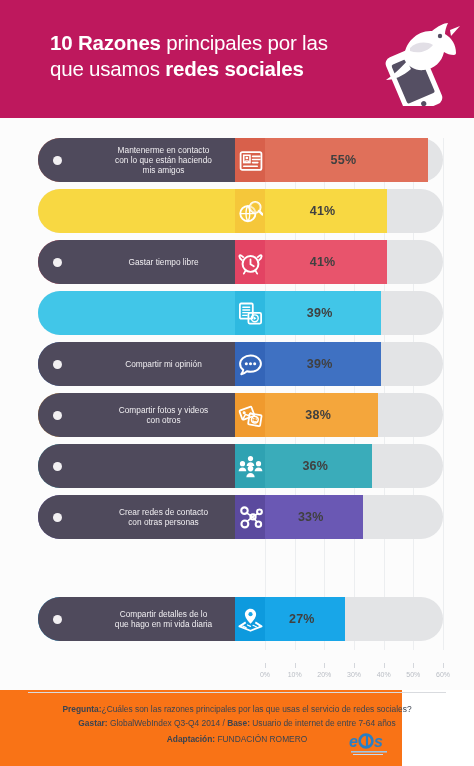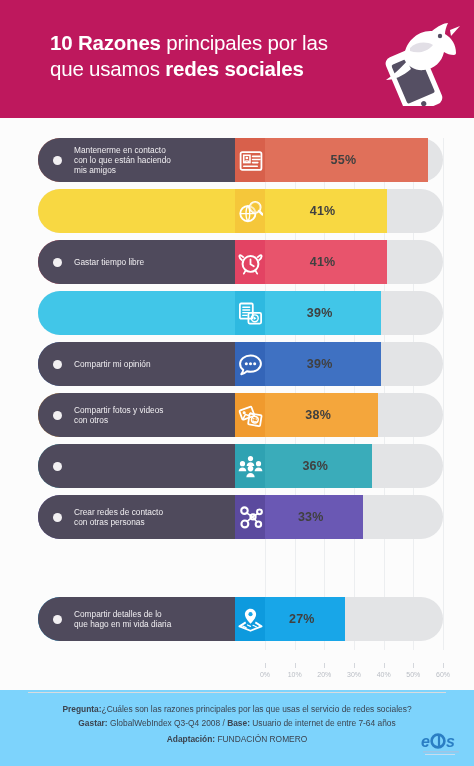--- a/index.html
+++ b/index.html
@@ -25,21 +25,21 @@
   .header-icon {
     position:absolute; right:14px; top:14px; width:96px; height:92px;
   }
 
   
   .chart {
     position:absolute; left:0; top:118px; width:474px; height:572px;
     background:#fcfcfc;
   }
   .plot {
-    position:absolute; left:38px; top:20px; width:412px; height:525px;
+    position:absolute; left:38px; top:20px; width:412px; height:525px;text-align:center;
   }
 
   
   .gridlines {
     position:absolute; left:0; top:0; width:412px; height:512px;
     pointer-events:none;
   }
   .gridline {
     position:absolute; top:0; width:1px; height:512px;
     background:#eceef0;
@@ -93,22 +93,22 @@
   .tick {
     position:absolute; top:0; width:1px; height:5px; background:#d4d7dc;
   }
   .tick-label {
     position:absolute; top:8px; transform:translateX(-50%);
     color:#b9bdc4; font-size:7px; font-weight:400; white-space:nowrap;
   }
 
   
   .footer {
-    position:absolute; left:0; top:690px; width:474px; height:76px;
-    background:#7dd3fc;
+    position:absolute; left:0; top:690px; width:402px; height:76px;
+    background:#f97316;
   }
   .footer-rule {
     position:absolute; left:28px; top:2px; width:418px; height:1px;
     background:#d9dbdf;
   }
   .footer-line {
     position:absolute; width:474px; text-align:center;
     color:#3c4450; font-size:8.4px; line-height:11px;
   }
   .footer-line b { font-weight:700; }
@@ -343,21 +343,21 @@
       <div class="tick-label" style="left: 405px;">60%</div>
     </div>
 </div>
 
 <div class="footer">
   <div class="footer-rule"></div>
   <div class="footer-line f1">
     <b>Pregunta:</b><span>¿Cuáles son las razones principales por las que usas el servicio de redes sociales?</span>
   </div>
   <div class="footer-line f2">
-    <b>Gastar:</b><span> GlobalWebIndex Q3-Q4 2008  / </span><b>Base:</b><span> Usuario de internet de entre 7-64 años</span>
+    <b>Gastar:</b><span> GlobalWebIndex Q3-Q4 2014  / </span><b>Base:</b><span> Usuario de internet de entre 7-64 años</span>
   </div>
   <div class="footer-line f3">
     <b>Adaptación:</b><span> FUNDACIÓN ROMERO</span>
   </div>
   <div class="footer-logo">
     <svg viewBox="0 0 44 28" xmlns="http://www.w3.org/2000/svg">
       <text x="1" y="17" font-family="Liberation Sans, sans-serif" font-size="16" font-weight="700" fill="#2a7ec4" font-style="italic">e</text>
       <circle cx="18" cy="11" r="6.4" fill="none" stroke="#2a7ec4" stroke-width="2.6"></circle>
       <path d="M19 4 L19 17" stroke="#2a7ec4" stroke-width="2.2"></path>
       <text x="26" y="17" font-family="Liberation Sans, sans-serif" font-size="16" font-weight="700" fill="#2a7ec4" font-style="italic">s</text>

